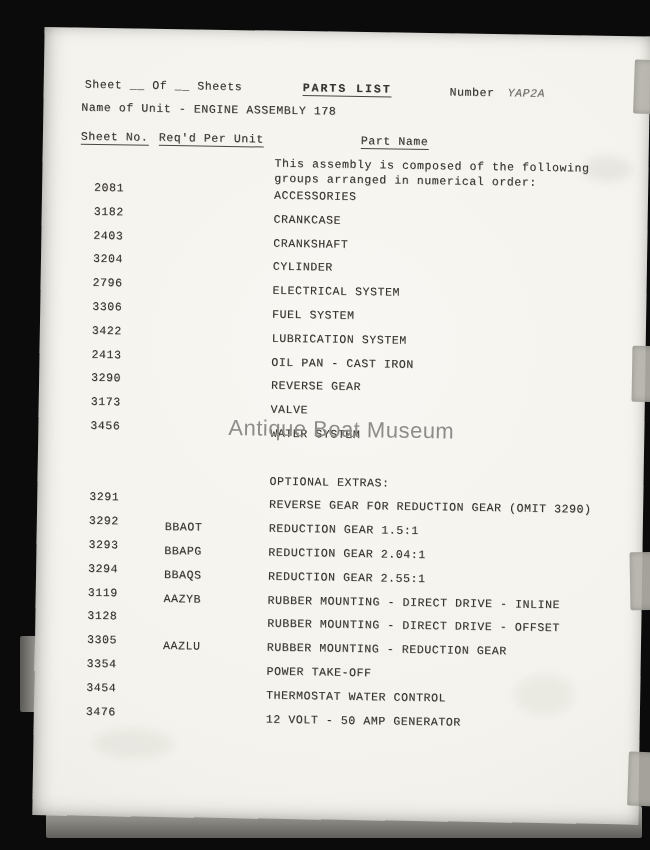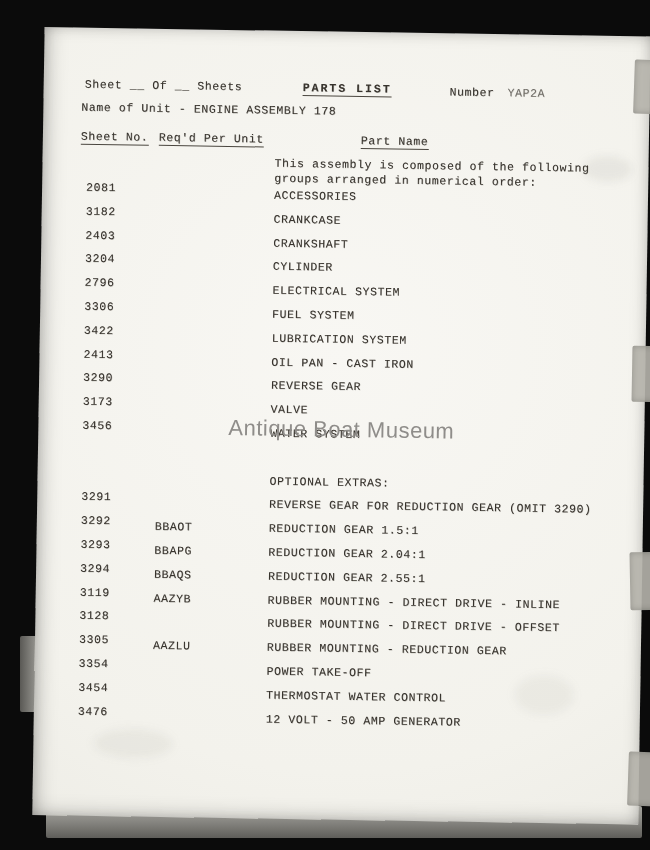--- a/index.html
+++ b/index.html
@@ -65,22 +65,22 @@
     text-shadow:none;white-space:nowrap;
   }
 
   .rows{left:0;top:158px;width:100%;height:560px;}
   .row{position:absolute;left:0;width:100%;height:24px;}
   .row span{
     position:absolute;white-space:pre;
     color:#37332d;font-size:11.5px;letter-spacing:.6px;
     text-shadow:.4px .4px 0 rgba(55,50,44,.35);
   }
-  .c-no{left:44px;top:-5px;}
-  .c-reqd{left:118px;top:0;}
+  .c-no{left:52px;top:-5px;}
+  .c-reqd{left:128px;top:0;}
   .c-name{left:232px;top:0;}
 
   
   .blot{border-radius:50%;filter:blur(4px);}
   .blot.b1{left:540px;top:120px;width:50px;height:26px;background:rgba(120,115,105,.10);}
   .blot.b2{left:60px;top:700px;width:80px;height:30px;background:rgba(120,115,105,.08);}
   .blot.b3{left:480px;top:640px;width:60px;height:40px;background:rgba(120,115,105,.07);}
 </style>
 </head>
 <body>
@@ -92,21 +92,21 @@
 
   <div class="paper">
 
     <div class="blot b1"></div>
     <div class="blot b2"></div>
     <div class="blot b3"></div>
 
     <span class="tw" style="left:41px;top:50px;">Sheet __ Of __ Sheets</span>
     <span class="tw ul title" style="left:259px;top:50px;">PARTS LIST</span>
     <span class="tw" style="left:406px;top:52px;">Number</span>
-    <span class="tw faded" style="left:464px;top:52px;">YAP2A</span>
+    <span class="tw faded" style="left:464px;top:52px;font-style:italic;">YAP2A</span>
 
     <span class="tw" style="left:38px;top:73px;">Name of Unit - ENGINE ASSEMBLY 178</span>
 
     <span class="tw ul" style="left:38px;top:102px;">Sheet No.</span>
     <span class="tw ul" style="left:116px;top:102px;">Req'd Per Unit</span>
     <span class="tw ul" style="left:318px;top:102px;">Part Name</span>
 
     <span class="tw" style="left:232px;top:126px;">This assembly is composed of the following</span>
     <span class="tw" style="left:232px;top:141px;">groups arranged in numerical order:</span>
 

